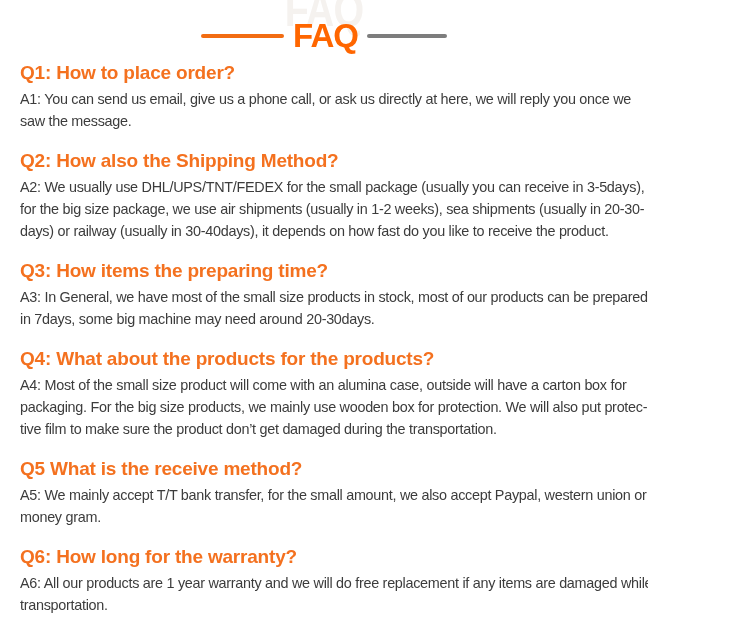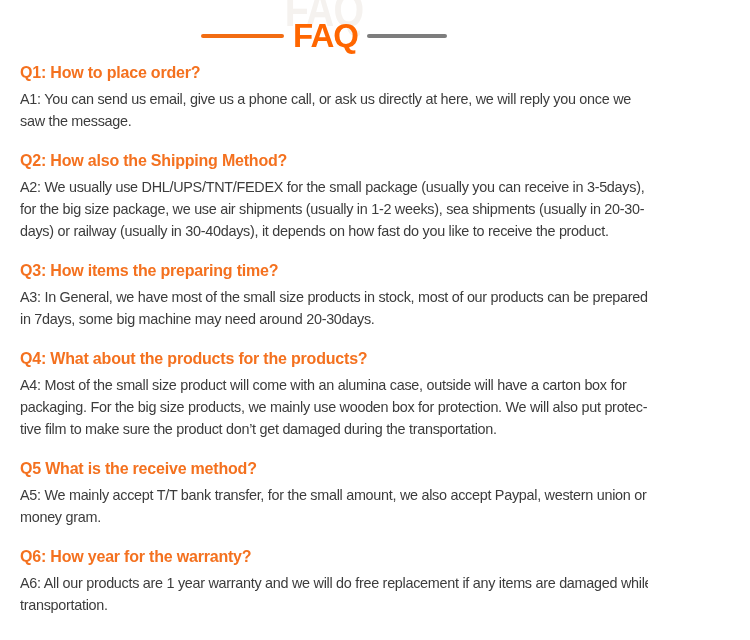--- a/index.html
+++ b/index.html
@@ -54,21 +54,21 @@
     line-height: 30px;
   }
   
   .faq-list {
     margin: 8px 10px 0 20px;
   }
   .faq-item {
     margin-bottom: 20px;
   }
   .question {
-    font-size: 16px;
+    font-size: 19px;
     font-weight: bold;
     color: #f4711f;
     line-height: 18px;
     letter-spacing: -0.2px;
     margin-bottom: 6px;
   }
   .answer {
     font-size: 15px;
     color: #3c3c3c;
     line-height: 22px;
@@ -121,19 +121,19 @@
 tive film to make sure the product don’t get damaged during the transportation.</div>
     </div>
 
     <div class="faq-item">
       <div class="question">Q5 What is the receive method?</div>
       <div class="answer">A5: We mainly accept T/T bank transfer, for the small amount, we also accept Paypal, western union or
 money gram.</div>
     </div>
 
     <div class="faq-item">
-      <div class="question">Q6: How year for the warranty?</div>
+      <div class="question">Q6: How long for the warranty?</div>
       <div class="answer">A6: All our products are 1 year warranty and we will do free replacement if any items are damaged while
 transportation.</div>
     </div>
 
   </div>
 </div>
 
 </body></html>

